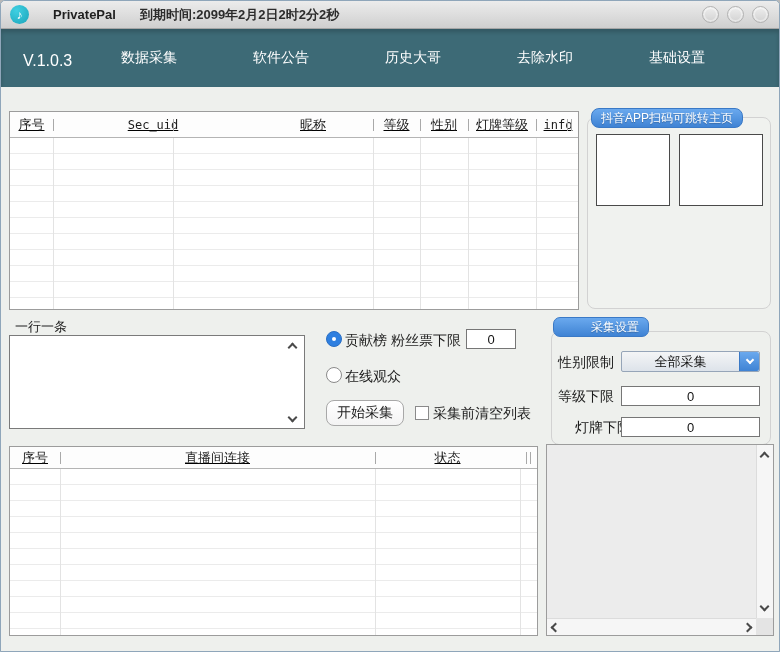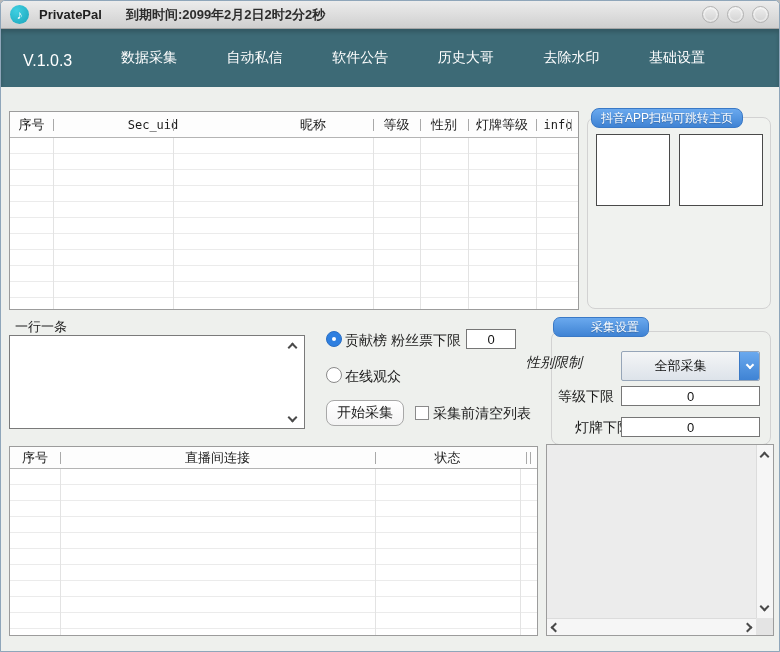--- a/index.html
+++ b/index.html
@@ -6,38 +6,38 @@
   html,body { width:780px; height:652px; background:#b8b8b8; }
   .frame { position:relative; width:780px; height:652px; background:#eef0ed; border:1px solid #8fa6ba; border-radius:5px 5px 0 0; overflow:hidden; }
 
   
   .titlebar { position:absolute; left:0; top:0; width:100%; height:28px;
     background:linear-gradient(#ececec,#cfcfcf); border-bottom:1px solid #a6a6a6;
     display:flex; align-items:center; border-radius:4px 4px 0 0; }
   .logo { width:19px; height:19px; border-radius:50%; margin-left:9px;
     background:radial-gradient(circle at 35% 30%, #3fd0e2, #1ca4ba); color:#fff;
     font-size:12px; display:flex; align-items:center; justify-content:center; font-weight:bold; }
-  .apptitle { font-size:13px; font-weight:bold; color:#1f1f1f; margin-left:10px; }
+  .apptitle { font-size:13px; font-weight:bold; color:#1f1f1f; margin-left:24px; }
   .expiry { font-size:13px; font-weight:bold; color:#2c2c2c; margin-left:24px; }
   .winbtns { position:absolute; right:10px; top:5px; display:flex; gap:8px; }
   .winbtn { width:17px; height:17px; border-radius:50%; border:1px solid #b2b2b2;
     background:linear-gradient(#eeeeee,#d2d2d2); box-shadow:inset 0 0 0 2px rgba(255,255,255,.4); }
 
   
   .navbar { position:absolute; left:0; top:28px; width:100%; height:58px; background:#3d6a76;
     box-shadow:inset 0 3px 4px rgba(0,0,0,.18); }
   .version { position:absolute; left:22px; top:23px; color:#fff; font-size:16px; }
   .navitems { position:absolute; left:108px; right:62px; top:0; height:100%;
     display:flex; justify-content:space-between; align-items:center; }
   .navitem { color:#ffffff; font-size:14px; padding:8px 12px; cursor:pointer; border-radius:3px; }
 
   
   .tbl { position:absolute; background:#fff; border:1px solid #9c9c9c; }
   .tbl-head { position:relative; height:26px; background:#fdfdfd; border-bottom:1px solid #b4b4b4;
-    display:flex; align-items:center; }
+    display:flex; align-items:center;text-decoration:underline; }
   .th { font-size:13px; color:#1c1c1c; text-align:center; flex:none; }
   .th.mono { font-family:"DejaVu Sans Mono","Liberation Mono",monospace; font-size:12px; }
   .head-sep { position:absolute; top:7px; width:1px; height:12px; background:#a9a9a9; }
   .tbl-body { position:absolute; left:0; right:0; bottom:0;
     background:repeating-linear-gradient(to bottom,#ffffff 0 15px,#ebebeb 15px 16px); }
   .col-line { position:absolute; top:0; bottom:0; width:1px; background:#e3e3e3; }
 
   
   .groupbox { position:absolute; border:1px solid #d2d2d2; border-radius:8px; background:#f0f2ef; }
   .badge { position:absolute; height:20px; padding:0 9px; border-radius:7px;
@@ -54,21 +54,21 @@
     font-size:13px; padding:3px 18px 3px 5px; outline:none; }
   .radio { position:absolute; width:16px; height:16px; border-radius:50%; background:#fff;
     border:1px solid #8a8a8a; }
   .radio.on { background:#2e7fe0; border-color:#2a6fc4; }
   .radio.on::after { content:""; position:absolute; left:5px; top:5px; width:4px; height:4px;
     border-radius:50%; background:#fff; }
   .checkbox { position:absolute; width:14px; height:14px; background:#fff; border:1px solid #8a8a8a; }
   .btn { position:absolute; background:linear-gradient(#ffffff,#f3f3f3); border:1px solid #a8a8a8;
     border-radius:8px; font-size:14px; color:#1c1c1c; display:flex; align-items:center;
     justify-content:center; cursor:pointer; }
-  .select { position:absolute; height:30px; border:1px solid #96a5b8;
+  .select { position:absolute; height:21px; border:1px solid #96a5b8;
     background:linear-gradient(#f4f5f6,#dde3ea); display:flex; align-items:center; border-radius:2px; }
   .select .sel-text { flex:1; text-align:center; font-size:13px; color:#111; }
   .sel-arrow { width:20px; height:100%; border-left:1px solid #3a79c6; border-radius:0 2px 2px 0;
     background:linear-gradient(#6aa9ee,#3f83d4); display:flex; align-items:center; justify-content:center; }
 
   
   .chev { display:inline-block; width:7px; height:7px; border-right:2px solid #4a4a4a;
     border-bottom:2px solid #4a4a4a; }
   .chev.up    { transform:rotate(-135deg); }
   .chev.down  { transform:rotate(45deg); }
@@ -100,21 +100,20 @@
       <div class="winbtn"></div>
       <div class="winbtn"></div>
       <div class="winbtn"></div>
     </div>
   </div>
 
   <div class="navbar">
     <div class="version">V.1.0.3</div>
     <div class="navitems">
       <div class="navitem">数据采集</div>
-      <div class="navitem">自动私信</div>
       <div class="navitem">软件公告</div>
       <div class="navitem">历史大哥</div>
       <div class="navitem">去除水印</div>
       <div class="navitem">基础设置</div>
     </div>
   </div>
 
   <div class="tbl" style="left:8px; top:110px; width:570px; height:199px;">
     <div class="tbl-head">
       <div class="th" style="width:43px">序号</div>
@@ -160,21 +159,21 @@
   <div class="radio" style="left:325px; top:366px;"></div>
   <div class="lbl" style="left:344px; top:367px;font-family:Liberation Mono, monospace;">在线观众</div>
 
   <div class="btn" style="left:325px; top:399px; width:78px; height:26px;">开始采集</div>
   <div class="checkbox" style="left:414px; top:405px;"></div>
   <div class="lbl" style="left:432px; top:404px;">采集前清空列表</div>
 
   <div class="groupbox" style="left:550px; top:330px; width:220px; height:114px; background:transparent;"></div>
   <div class="badge" style="left:552px; top:316px;padding-left:37px;">采集设置</div>
 
-  <div class="lbl" style="left:525px; top:353px;font-style:italic;">性别限制</div>
+  <div class="lbl" style="left:557px; top:353px;">性别限制</div>
   <div class="select" style="left:620px; top:350px; width:139px;">
     <span class="sel-text">全部采集</span>
     <span class="sel-arrow">
         <span class="chev down white" style="margin-top:-3px"></span>
       </span>
   </div>
 
   <div class="lbl" style="left:557px; top:387px;">等级下限</div>
   <input class="txtinput" style="left: 620px; top: 385px; width: 139px; height: 20px;" value="0">
 

